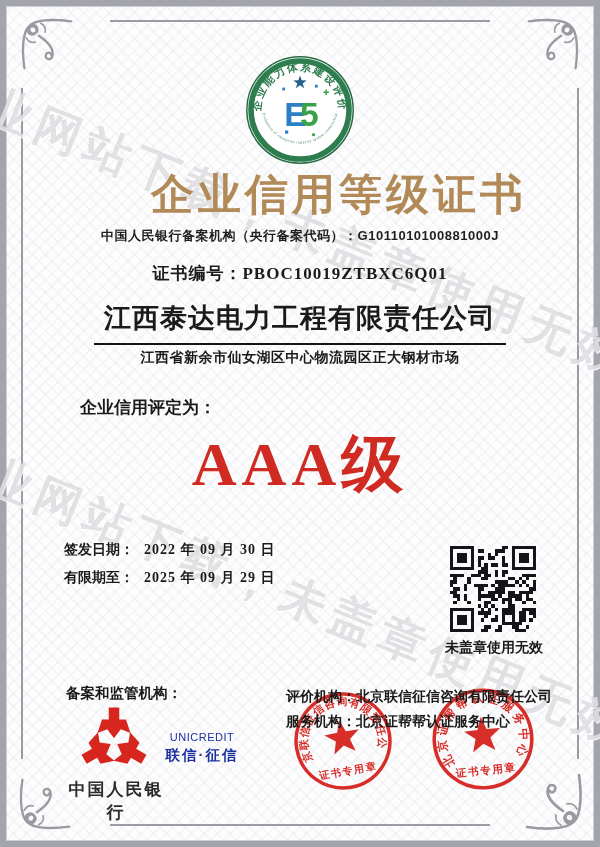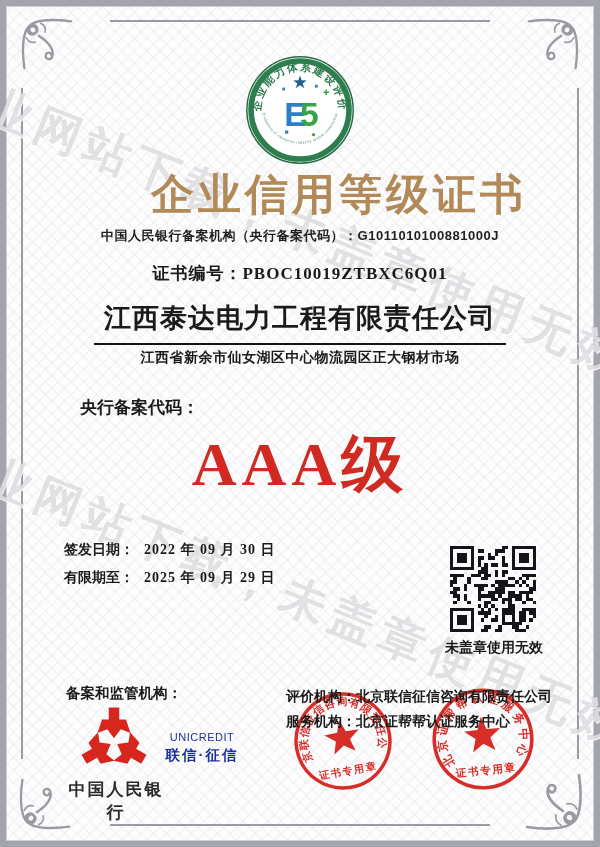--- a/index.html
+++ b/index.html
@@ -142,21 +142,21 @@
 
     <div class="cert-no">
       <span>证书编号：</span><span>PBOC10019ZTBXC6Q01</span>
     </div>
 
     <div class="company-wrap">
       <div class="company-name">江西泰达电力工程有限责任公司</div>
     </div>
     <div class="company-address">江西省新余市仙女湖区中心物流园区正大钢材市场</div>
 
-    <div class="rating-label">央行备案代码：</div>
+    <div class="rating-label">企业信用评定为：</div>
     <div class="rating-value">AAA级</div>
 
     <div class="details">
       <div class="detail-row">
         <span class="detail-label">签发日期：</span>
         <span class="detail-value">2022 年 09 月 30 日</span>
       </div>
       <div class="detail-row">
         <span class="detail-label">有限期至：</span>
         <span class="detail-value">2025 年 09 月 29 日</span>

